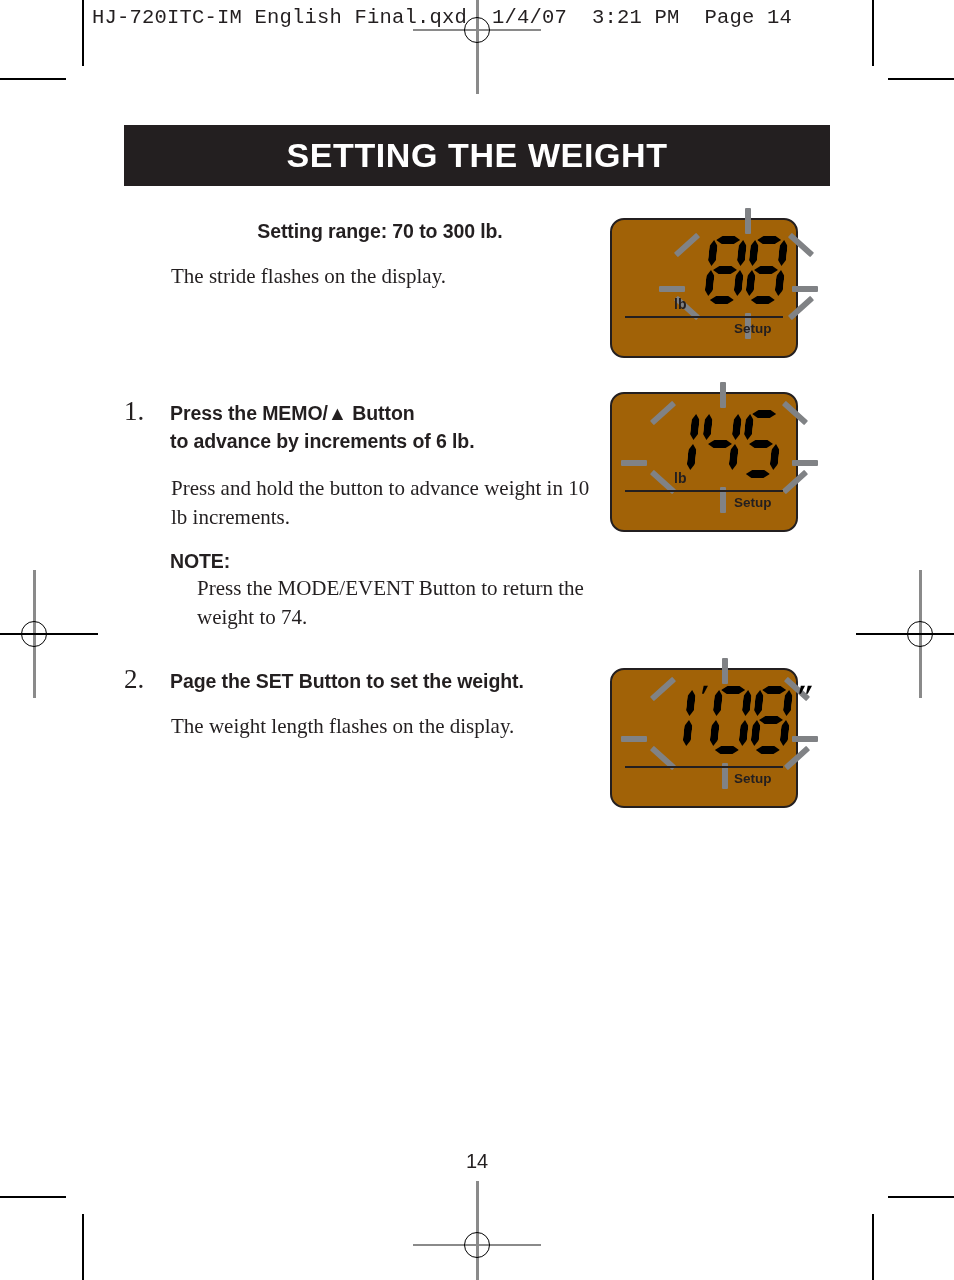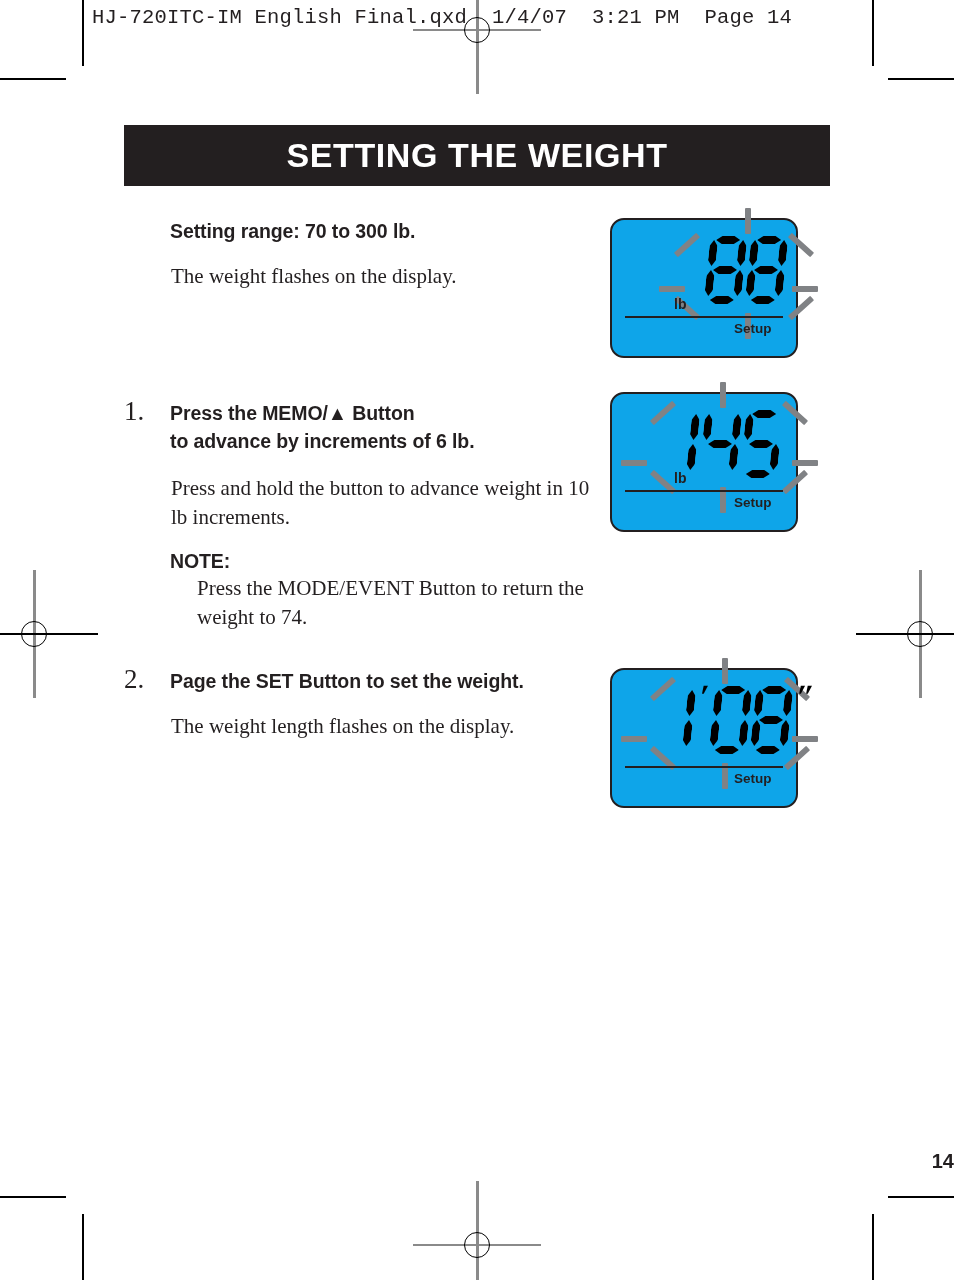--- a/index.html
+++ b/index.html
@@ -106,21 +106,21 @@
     font-family: "Liberation Serif", serif;
     font-size: 27px;
     color: #231f20;
   }
 
   
   .lcd {
     position: absolute;
     border: 2px solid #231f20;
     border-radius: 14px;
-    background: #0ea5e9;
+    background: #a16207;
     box-sizing: border-box;
   }
   .lcd .divider {
     position: absolute;
     left: 13px;
     right: 13px;
     height: 2px;
     background: #231f20;
   }
   .lcd .lbl-lb {
@@ -204,23 +204,23 @@
   .ray.vert { width: 6px; height: 26px; }
   .ray.horz { width: 26px; height: 6px; }
   .ray.diag { width: 6px; height: 30px; }
 
   
   .page-no {
     position: absolute;
     width: 954px;
     top: 1150px;
     left: 0;
-    text-align: right;
+    text-align: center;
     font-size: 20px;
-    font-weight: bold;
+    font-weight: normal;
     color: #231f20;
   }
 </style>
 </head>
 <body>
 
 <div class="crop-v" style="left:82px; top:0px; height:66px;"></div>
 <div class="crop-h" style="left:0px; top:78px; width:66px;"></div>
 
 <div class="crop-v" style="left:872px; top:0px; height:66px;"></div>
@@ -257,22 +257,22 @@
 </div>
 
 <div class="slug">HJ-720ITC-IM English Final.qxd  1/4/07  3:21 PM  Page 14</div>
 
 <div class="title-bar">
   <div class="title-text">SETTING THE WEIGHT</div>
 </div>
 
 <div class="content">
 
-  <div class="h-bold" style="left:170px; top:218px; width:420px;">Setting range: 70 to 300 lb.</div>
-  <div class="body-serif" style="left:171px; top:262px; width:420px;">The weight flashes on the display.</div>
+  <div class="h-bold" style="left:170px; top:218px; width:420px;text-align:center;">Setting range: 70 to 300 lb.</div>
+  <div class="body-serif" style="left:171px; top:262px; width:420px;">The stride flashes on the display.</div>
 
   <div class="step-num" style="left:124px; top:396px;">1.</div>
   <div class="h-bold" style="left:170px; top:400px; width:420px;">Press the MEMO/▲ Button</div>
   <div class="h-bold" style="left:170px; top:428px; width:420px;">to advance by increments of 6 lb.</div>
   <div class="body-serif" style="left:171px; top:474px; width:430px;">Press and hold the button to advance weight in 10 lb increments.</div>
 
   <div class="h-bold" style="left:170px; top:548px;">NOTE:</div>
   <div class="body-serif" style="left:197px; top:574px; width:420px;">Press the MODE/EVENT Button to return the weight to 74.</div>
 
   <div class="step-num" style="left:124px; top:664px;">2.</div>

